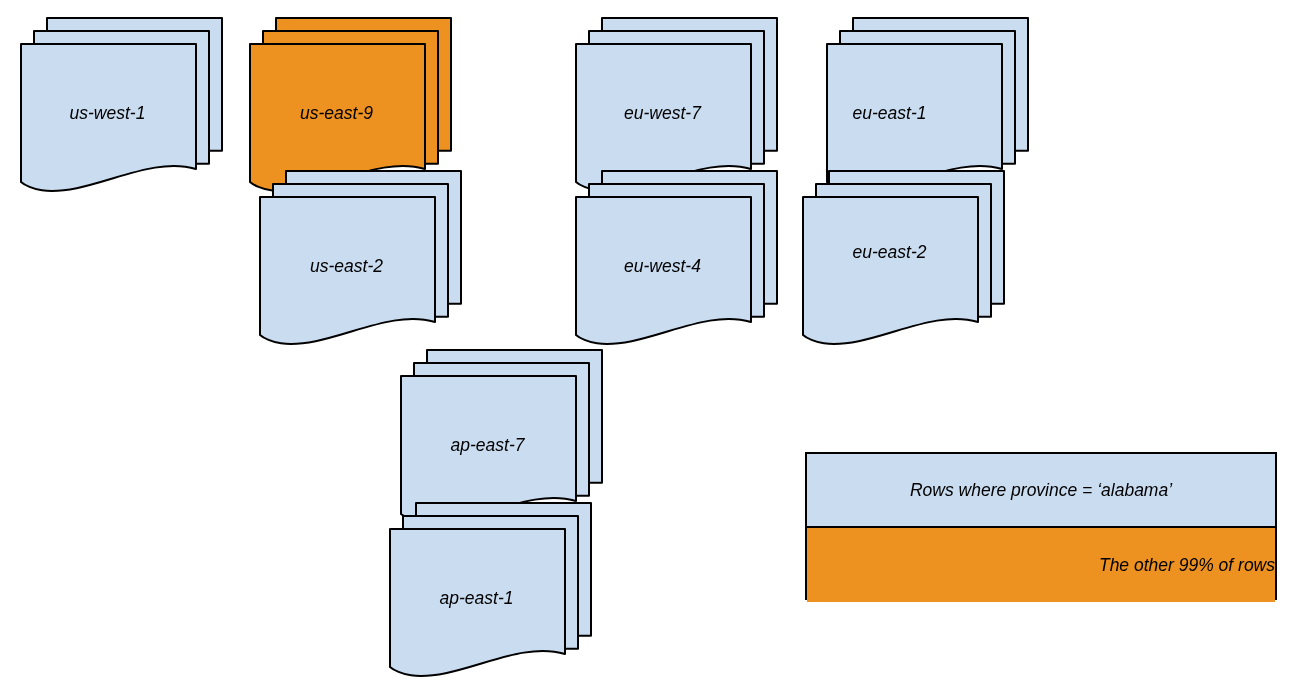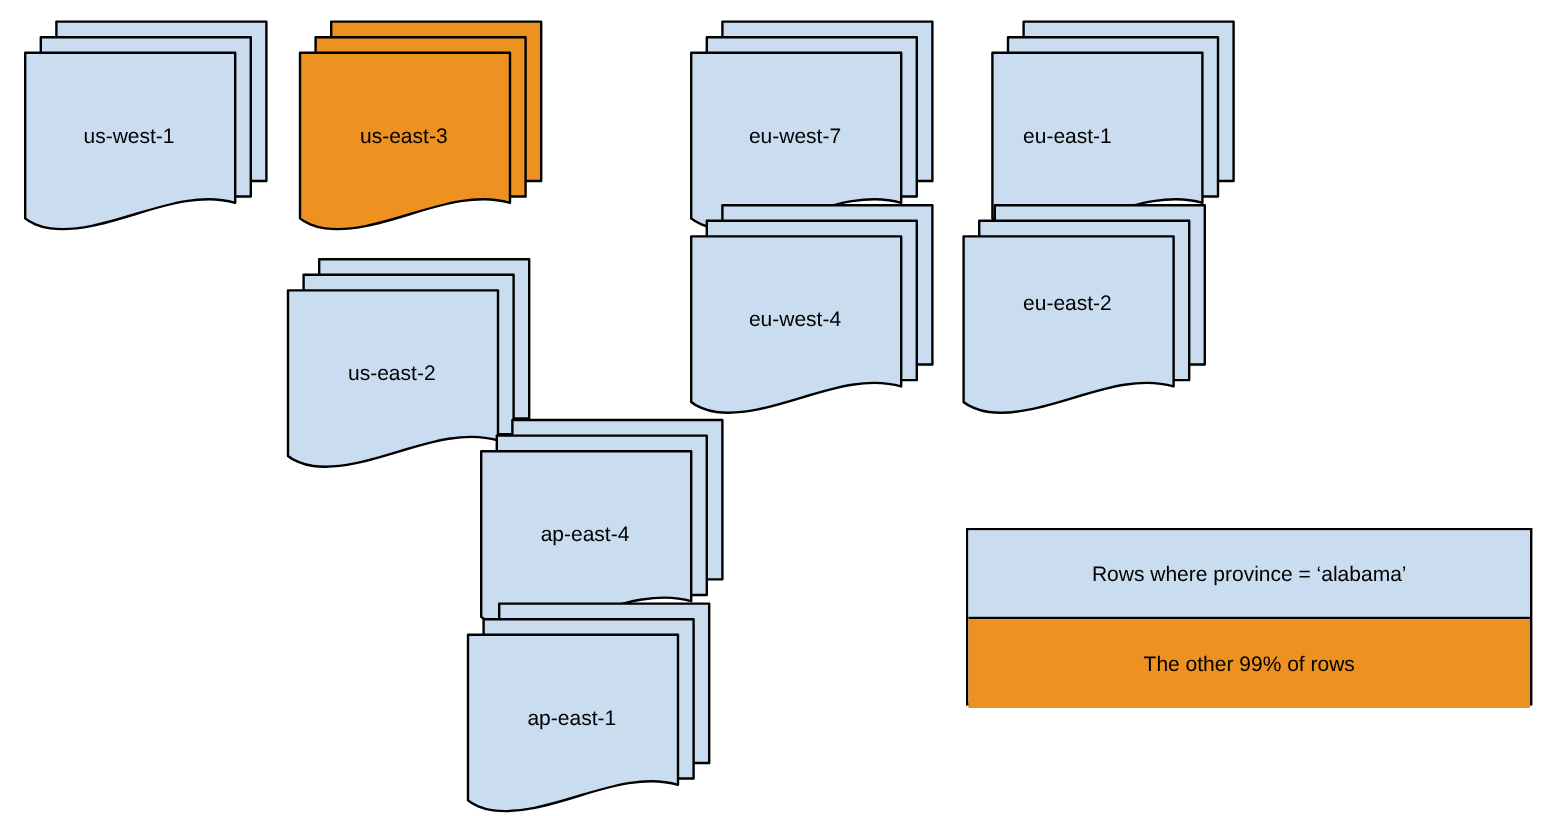--- a/index.html
+++ b/index.html
@@ -9,20 +9,21 @@
   }
   body {
     font-family: "Liberation Sans", sans-serif;
   }
   #canvas {
     position: relative;
     width: 1296px;
     height: 680px;
     background: #ffffff;
     overflow: hidden;
+    font-style: italic;
   }
   .stack {
     position: absolute;
   }
   .stack svg {
     display: block;
     overflow: visible;
   }
   .stack-label {
     position: absolute;
@@ -65,39 +66,39 @@
         <path d="M 0,0 L 175,0 L 175,125 C 126,110.7 70,152.3 21,146.32 C 12.250000000000002,145.28 3.5,141.12 0,138 Z" transform="translate(1,27)" fill="#cadcf0" stroke="#000000" stroke-width="2" stroke-linejoin="round"></path>
       </svg>
       <div class="stack-label" style="top: 85.75px;">us-west-1</div>
     </div>
     <div class="stack" style="left: 249px; top: 17px;">
       <svg width="205" height="185">
         <path d="M 0,0 L 175,0 L 175,132.8 L 0,132.8 Z" transform="translate(27,1)" fill="#ed9121" stroke="#000000" stroke-width="2" stroke-linejoin="round"></path>
         <path d="M 0,0 L 175,0 L 175,132.8 L 0,132.8 Z" transform="translate(14,14)" fill="#ed9121" stroke="#000000" stroke-width="2" stroke-linejoin="round"></path>
         <path d="M 0,0 L 175,0 L 175,125 C 126,110.7 70,152.3 21,146.32 C 12.250000000000002,145.28 3.5,141.12 0,138 Z" transform="translate(1,27)" fill="#ed9121" stroke="#000000" stroke-width="2" stroke-linejoin="round"></path>
       </svg>
-      <div class="stack-label" style="top: 85.75px;">us-east-3</div>
+      <div class="stack-label" style="top: 85.75px;">us-east-9</div>
     </div>
     <div class="stack" style="left: 575px; top: 17px;">
       <svg width="205" height="185">
         <path d="M 0,0 L 175,0 L 175,132.8 L 0,132.8 Z" transform="translate(27,1)" fill="#cadcf0" stroke="#000000" stroke-width="2" stroke-linejoin="round"></path>
         <path d="M 0,0 L 175,0 L 175,132.8 L 0,132.8 Z" transform="translate(14,14)" fill="#cadcf0" stroke="#000000" stroke-width="2" stroke-linejoin="round"></path>
         <path d="M 0,0 L 175,0 L 175,125 C 126,110.7 70,152.3 21,146.32 C 12.250000000000002,145.28 3.5,141.12 0,138 Z" transform="translate(1,27)" fill="#cadcf0" stroke="#000000" stroke-width="2" stroke-linejoin="round"></path>
       </svg>
       <div class="stack-label" style="top: 85.75px;">eu-west-7</div>
     </div>
     <div class="stack" style="left: 802px; top: 17px; padding-left: 24px;">
       <svg width="205" height="185">
         <path d="M 0,0 L 175,0 L 175,132.8 L 0,132.8 Z" transform="translate(27,1)" fill="#cadcf0" stroke="#000000" stroke-width="2" stroke-linejoin="round"></path>
         <path d="M 0,0 L 175,0 L 175,132.8 L 0,132.8 Z" transform="translate(14,14)" fill="#cadcf0" stroke="#000000" stroke-width="2" stroke-linejoin="round"></path>
         <path d="M 0,0 L 175,0 L 175,125 C 126,110.7 70,152.3 21,146.32 C 12.250000000000002,145.28 3.5,141.12 0,138 Z" transform="translate(1,27)" fill="#cadcf0" stroke="#000000" stroke-width="2" stroke-linejoin="round"></path>
       </svg>
       <div class="stack-label" style="top: 85.75px;">eu-east-1</div>
     </div>
-    <div class="stack" style="left: 239px; top: 170px; margin-top: 45px;">
+    <div class="stack" style="left: 259px; top: 170px;">
       <svg width="205" height="185">
         <path d="M 0,0 L 175,0 L 175,132.8 L 0,132.8 Z" transform="translate(27,1)" fill="#cadcf0" stroke="#000000" stroke-width="2" stroke-linejoin="round"></path>
         <path d="M 0,0 L 175,0 L 175,132.8 L 0,132.8 Z" transform="translate(14,14)" fill="#cadcf0" stroke="#000000" stroke-width="2" stroke-linejoin="round"></path>
         <path d="M 0,0 L 175,0 L 175,125 C 126,110.7 70,152.3 21,146.32 C 12.250000000000002,145.28 3.5,141.12 0,138 Z" transform="translate(1,27)" fill="#cadcf0" stroke="#000000" stroke-width="2" stroke-linejoin="round"></path>
       </svg>
       <div class="stack-label" style="top: 85.75px;">us-east-2</div>
     </div>
     <div class="stack" style="left: 575px; top: 170px;">
       <svg width="205" height="185">
         <path d="M 0,0 L 175,0 L 175,132.8 L 0,132.8 Z" transform="translate(27,1)" fill="#cadcf0" stroke="#000000" stroke-width="2" stroke-linejoin="round"></path>
@@ -113,31 +114,31 @@
         <path d="M 0,0 L 175,0 L 175,125 C 126,110.7 70,152.3 21,146.32 C 12.250000000000002,145.28 3.5,141.12 0,138 Z" transform="translate(1,27)" fill="#cadcf0" stroke="#000000" stroke-width="2" stroke-linejoin="round"></path>
       </svg>
       <div class="stack-label" style="top: 72px;">eu-east-2</div>
     </div>
     <div class="stack" style="left: 400px; top: 349px;">
       <svg width="205" height="185">
         <path d="M 0,0 L 175,0 L 175,132.8 L 0,132.8 Z" transform="translate(27,1)" fill="#cadcf0" stroke="#000000" stroke-width="2" stroke-linejoin="round"></path>
         <path d="M 0,0 L 175,0 L 175,132.8 L 0,132.8 Z" transform="translate(14,14)" fill="#cadcf0" stroke="#000000" stroke-width="2" stroke-linejoin="round"></path>
         <path d="M 0,0 L 175,0 L 175,125 C 126,110.7 70,152.3 21,146.32 C 12.250000000000002,145.28 3.5,141.12 0,138 Z" transform="translate(1,27)" fill="#cadcf0" stroke="#000000" stroke-width="2" stroke-linejoin="round"></path>
       </svg>
-      <div class="stack-label" style="top: 85.75px;">ap-east-4</div>
+      <div class="stack-label" style="top: 85.75px;">ap-east-7</div>
     </div>
     <div class="stack" style="left: 389px; top: 502px;">
       <svg width="205" height="185">
         <path d="M 0,0 L 175,0 L 175,132.8 L 0,132.8 Z" transform="translate(27,1)" fill="#cadcf0" stroke="#000000" stroke-width="2" stroke-linejoin="round"></path>
         <path d="M 0,0 L 175,0 L 175,132.8 L 0,132.8 Z" transform="translate(14,14)" fill="#cadcf0" stroke="#000000" stroke-width="2" stroke-linejoin="round"></path>
         <path d="M 0,0 L 175,0 L 175,125 C 126,110.7 70,152.3 21,146.32 C 12.250000000000002,145.28 3.5,141.12 0,138 Z" transform="translate(1,27)" fill="#cadcf0" stroke="#000000" stroke-width="2" stroke-linejoin="round"></path>
       </svg>
       <div class="stack-label" style="top: 85.75px;">ap-east-1</div>
     </div>
-    <div class="legend" style="left: 805px; top: 440px; width: 472px; height: 148px;">
+    <div class="legend" style="left: 805px; top: 452px; width: 472px; height: 148px;">
       <div class="legend-row top" style="height: 74px; background: rgb(202, 220, 240);">
         <span>Rows where province = ‘alabama’</span>
       </div>
-      <div class="legend-row" style="height: 74px; background: rgb(237, 145, 33);">
+      <div class="legend-row" style="height: 74px; background: rgb(237, 145, 33); justify-content: flex-end;">
         <span>The other 99% of rows</span>
       </div>
     </div>
   </div>
 
 </body></html>

